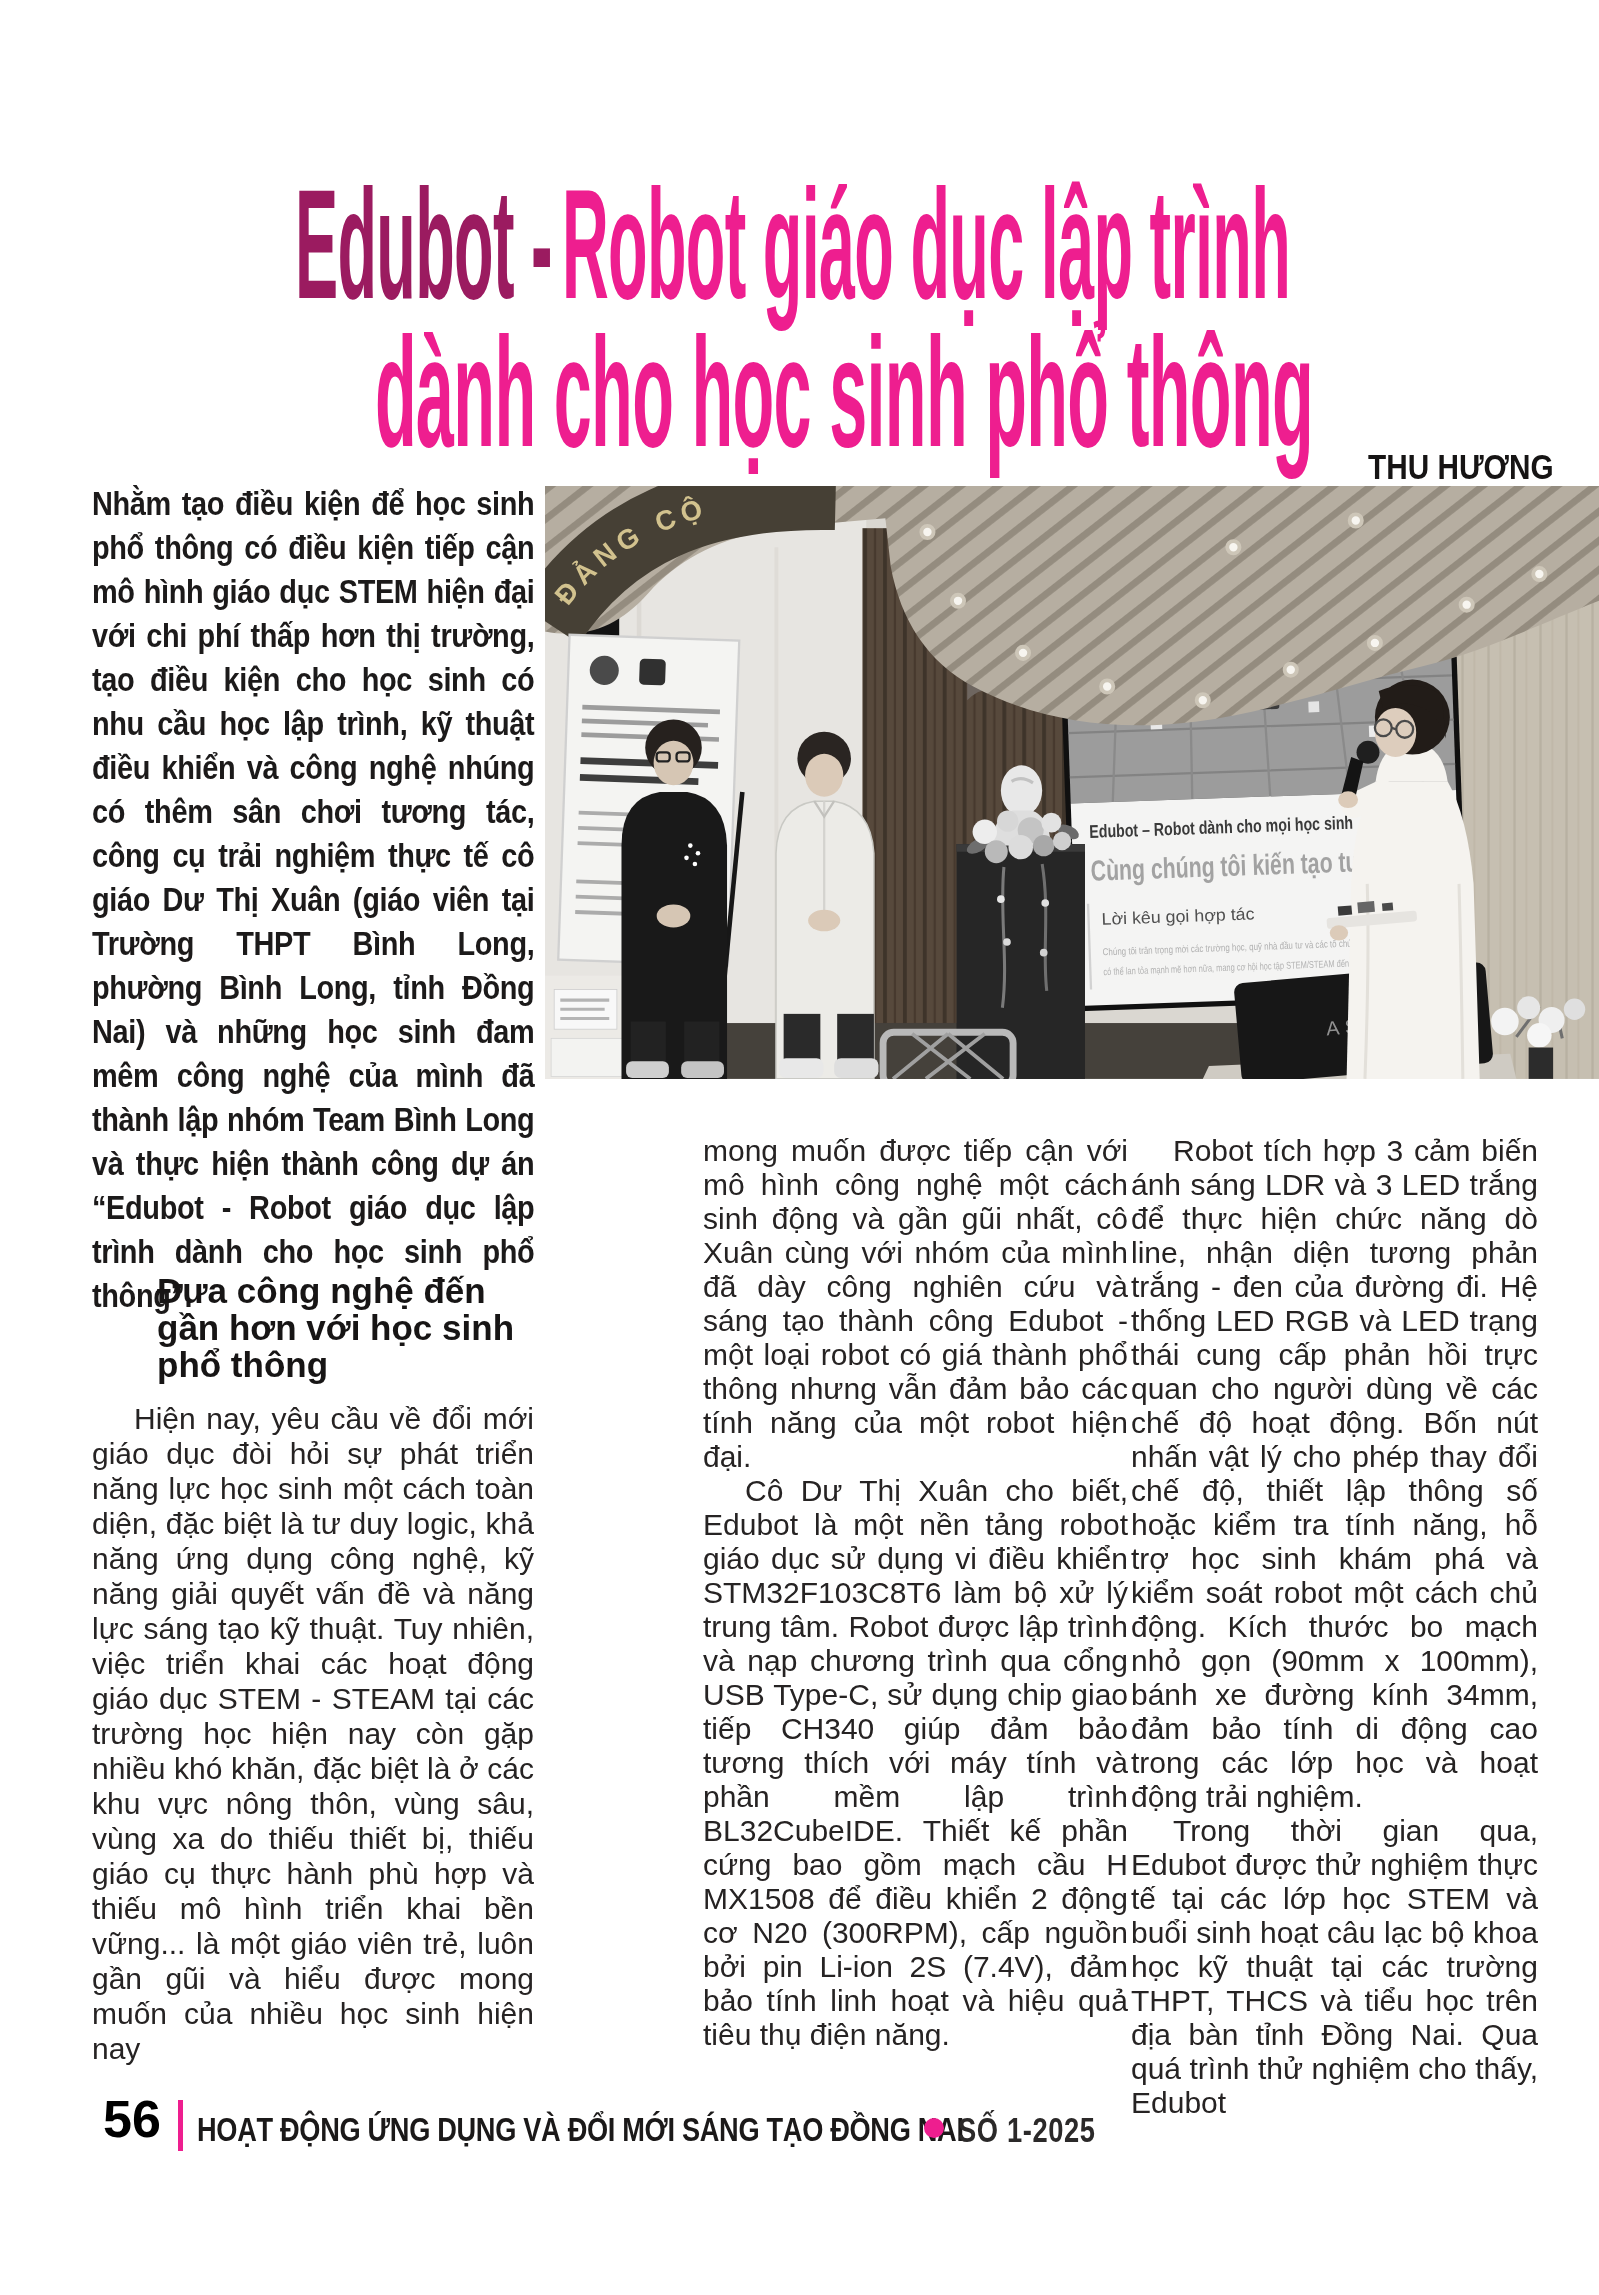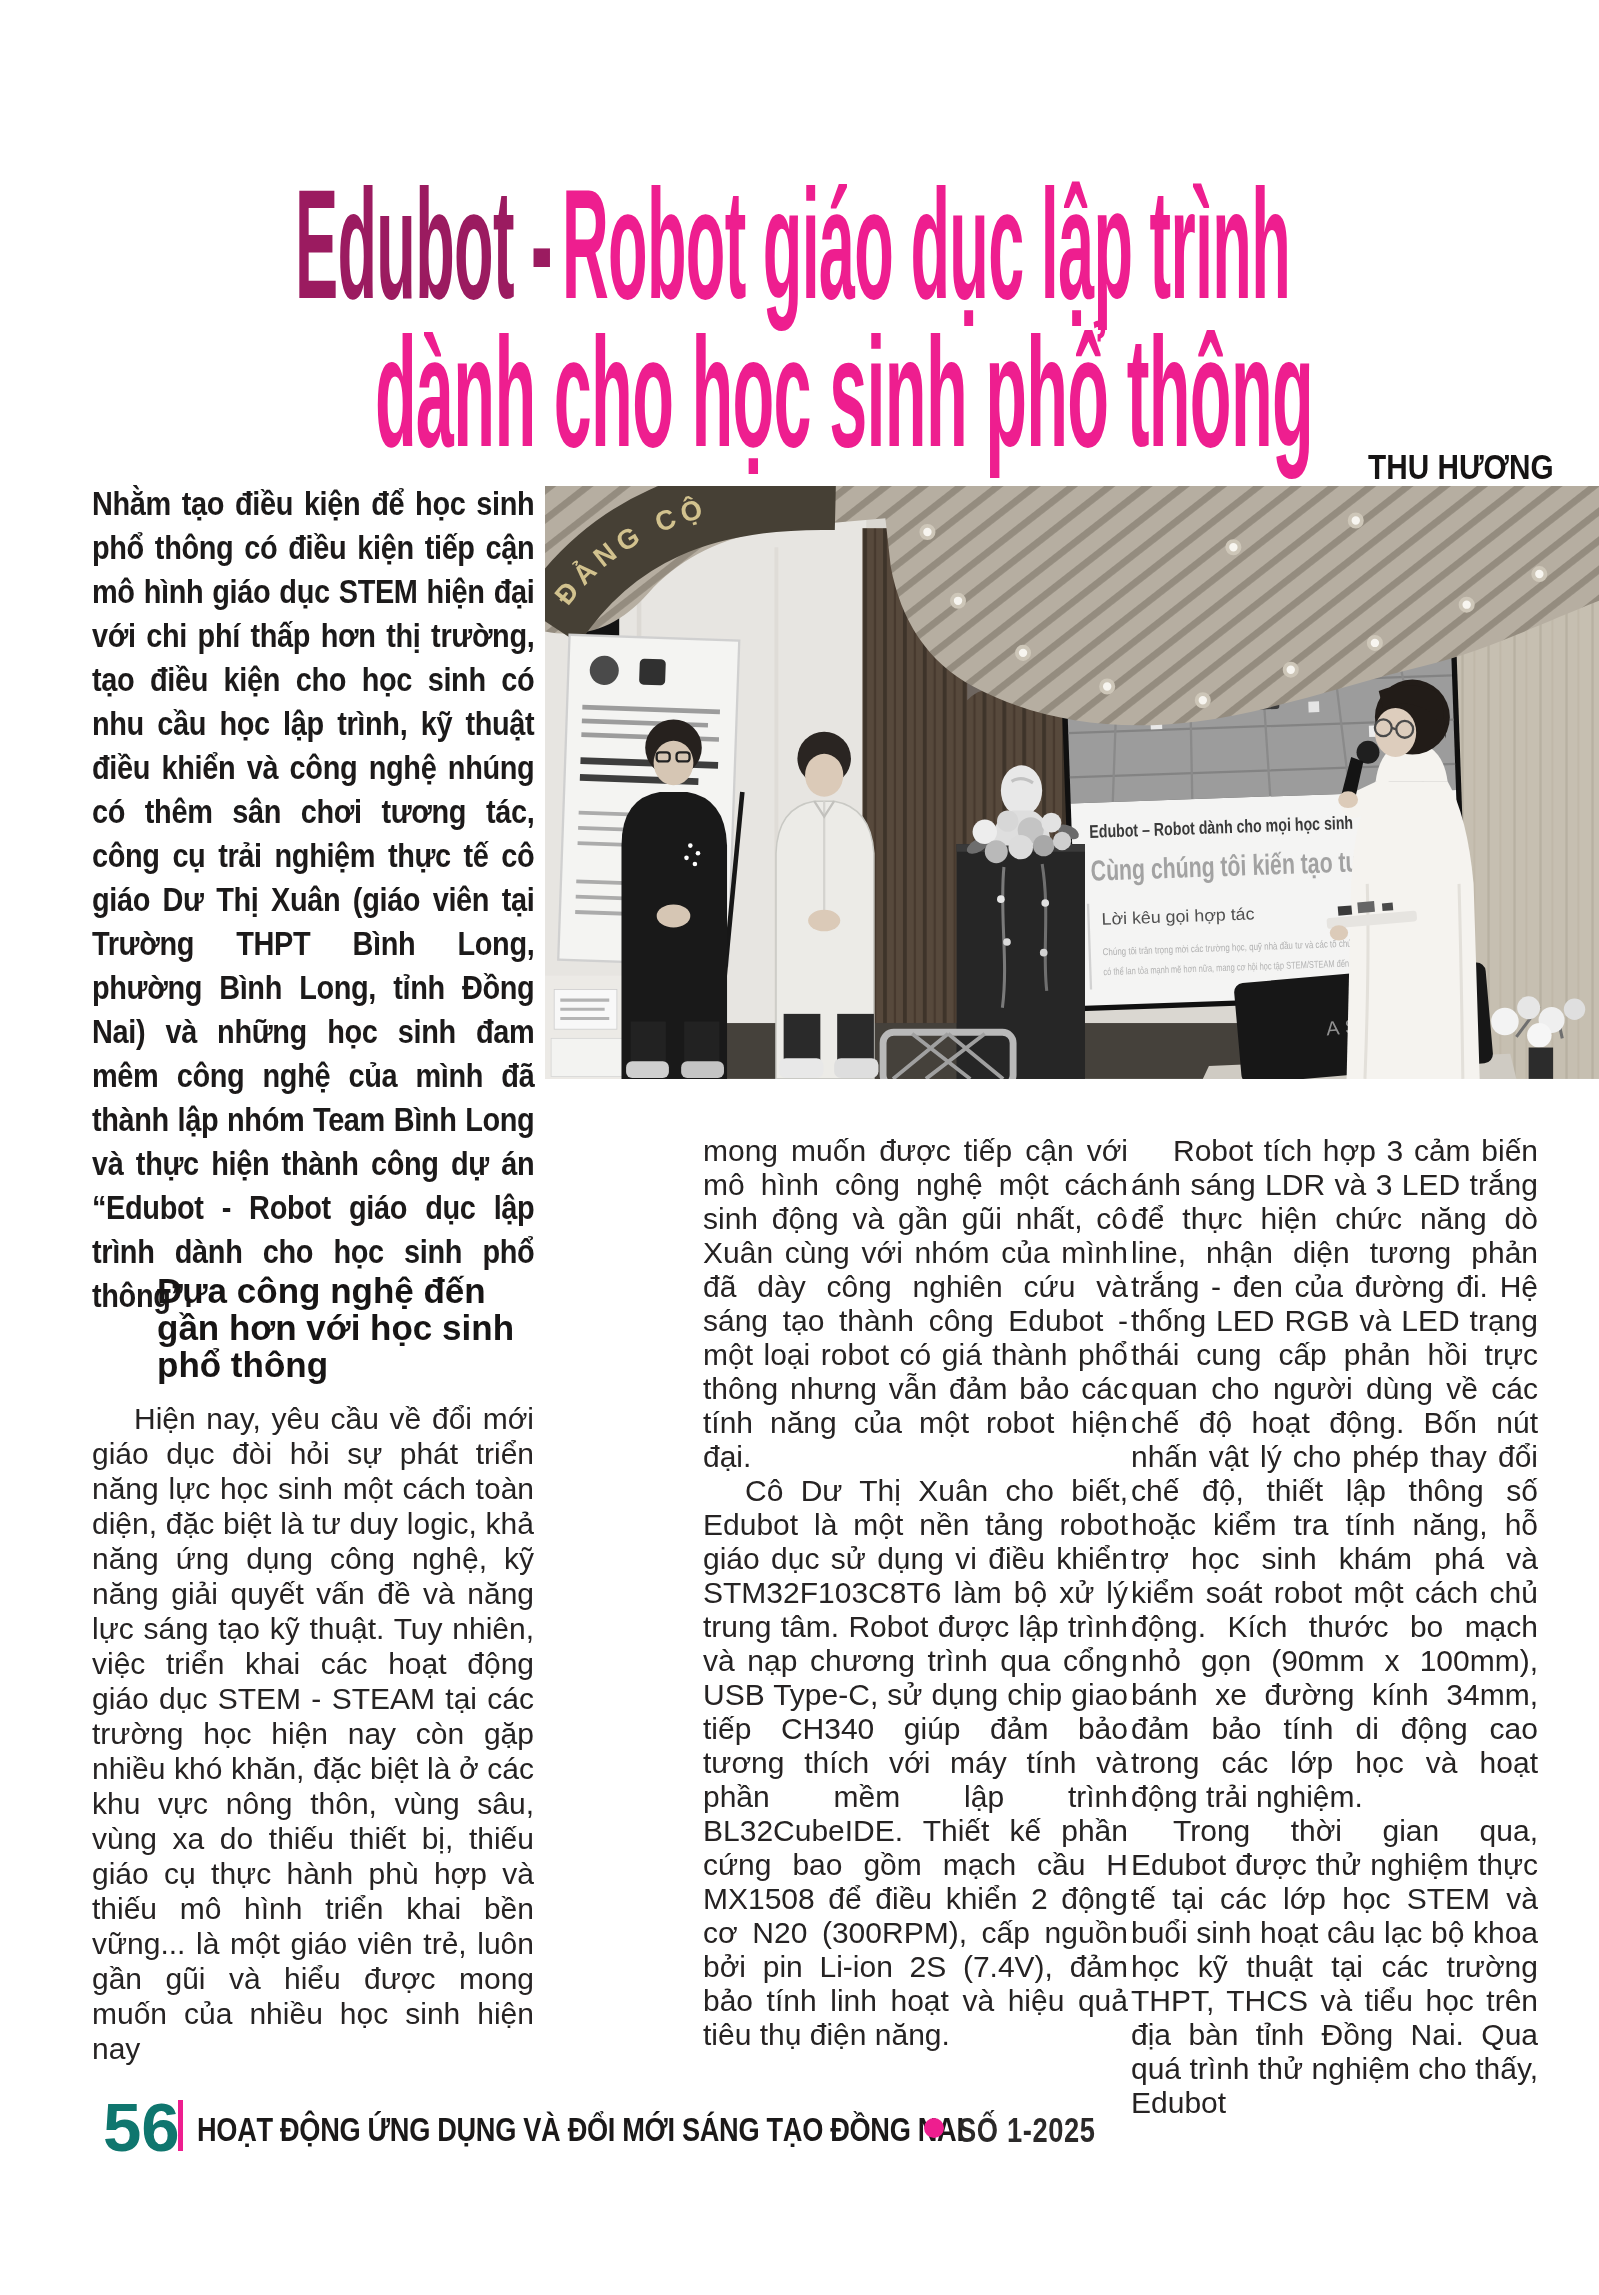--- a/index.html
+++ b/index.html
@@ -25,21 +25,21 @@
   .col{position:absolute;text-align:justify;font-size:30px;color:#262323;}
   .col p{margin:0;}
   .col .indent{text-indent:42px;}
   .col1{left:92px;top:1272px;width:442px;line-height:35px;}
   .col1 h3{margin:0 0 18.4px 0;font-size:35px;line-height:37px;font-weight:bold;
            padding-left:65px;color:#171515;}
   .col2{left:667px;top:1134px;width:425px;line-height:34px;margin-left:36px;}
   .col2 p + p{margin-top:0;}
   .col3{left:1131px;top:1134px;width:407px;line-height:34px;}
   
-  .pagenum{position:absolute;left:103px;top:2093px;font-size:69px;font-weight:bold;color:#0f766e;
+  .pagenum{position:absolute;left:103px;top:2093px;font-size:52px;font-weight:bold;color:#000000;
            line-height:1;}
   .footbar{position:absolute;left:178px;top:2100px;width:5.4px;height:51px;background:#ee1e8f;}
   .journal{position:absolute;left:197px;top:2110px;font-size:34px;font-weight:bold;white-space:nowrap;
            transform:scale(0.80,1);transform-origin:0 0;color:#1b1919;letter-spacing:-0.4px;}
   .footdot{position:absolute;left:924px;top:2118px;width:20px;height:20px;border-radius:50%;
            background:#ee1e8f;}
   .issue{position:absolute;left:958px;top:2110px;font-size:35px;font-weight:bold;white-space:nowrap;
          transform:scale(0.78,1);transform-origin:0 0;color:#2b2929;letter-spacing:0.8px;}
   svg text{font-family:"Liberation Sans","DejaVu Sans",sans-serif;}
 </style>

